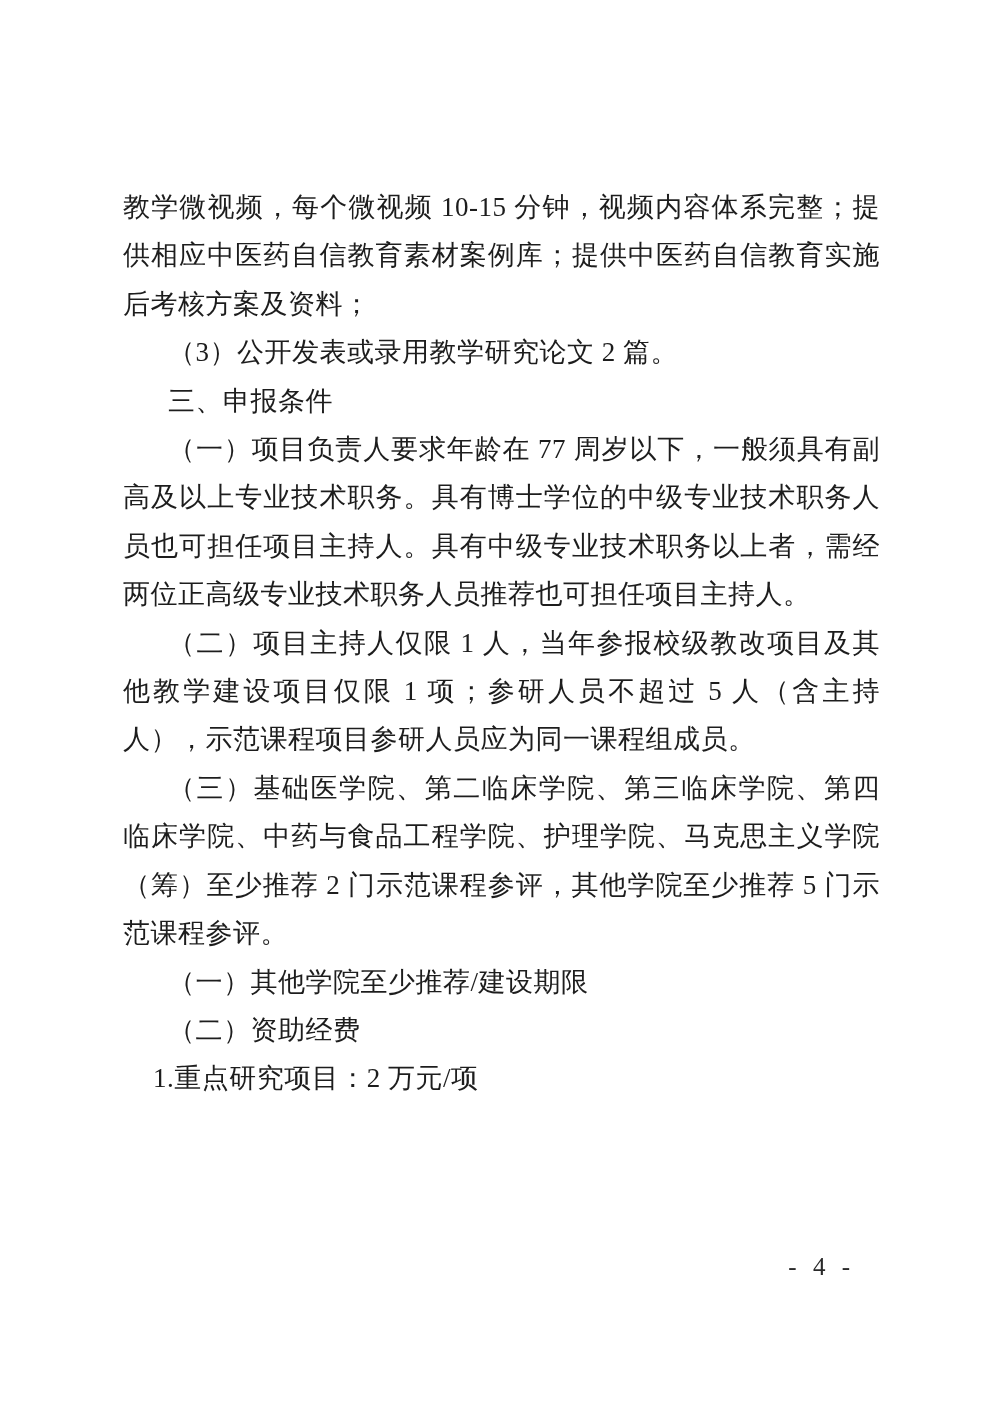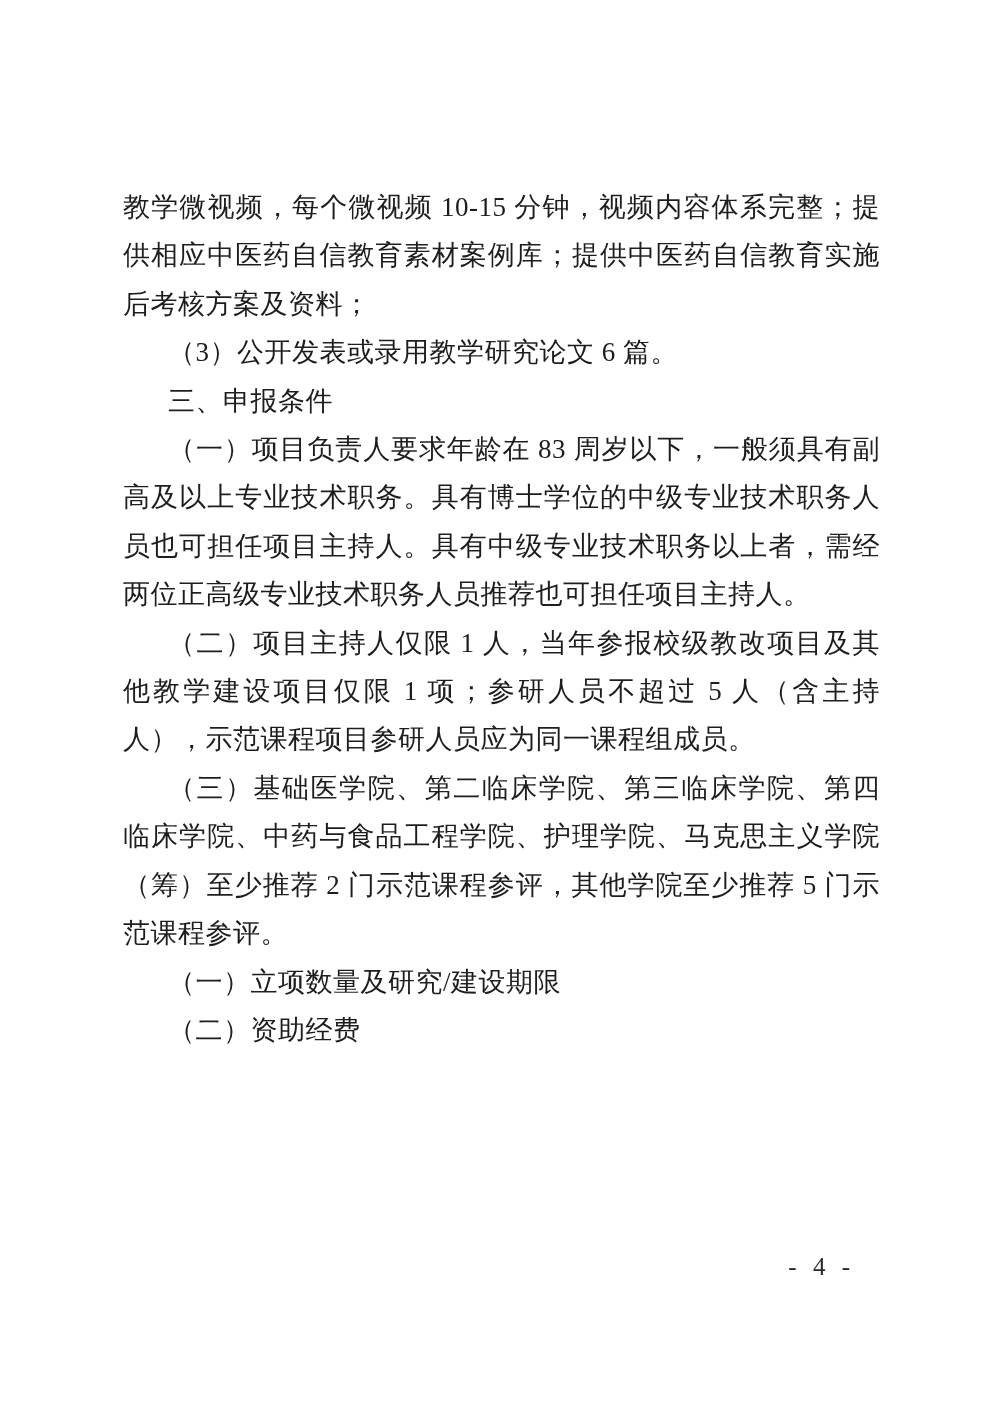--- a/index.html
+++ b/index.html
@@ -74,33 +74,34 @@
   }
 </style>
 </head>
 <body>
 
 <div class="page">
   <div class="content">
 
     <p class="para-continuation">教学微视频，每个微视频 10-15 分钟，视频内容体系完整；提供相应中医药自信教育素材案例库；提供中医药自信教育实施后考核方案及资料；</p>
 
-    <p class="para-indent">（3）公开发表或录用教学研究论文 6 篇。</p>
+    <p class="para-indent">（3）公开发表或录用教学研究论文 2 篇。</p>
 
     <h2 class="heading-hei">三、申报条件</h2>
 
-    <p class="para-indent">（一）项目负责人要求年龄在 83 周岁以下，一般须具有副高及以上专业技术职务。具有博士学位的中级专业技术职务人员也可担任项目主持人。具有中级专业技术职务以上者，需经两位正高级专业技术职务人员推荐也可担任项目主持人。</p>
+    <p class="para-indent">（一）项目负责人要求年龄在 77 周岁以下，一般须具有副高及以上专业技术职务。具有博士学位的中级专业技术职务人员也可担任项目主持人。具有中级专业技术职务以上者，需经两位正高级专业技术职务人员推荐也可担任项目主持人。</p>
 
     <p class="para-indent">（二）项目主持人仅限 1 人，当年参报校级教改项目及其他教学建设项目仅限 1 项；参研人员不超过 5 人（含主持人），示范课程项目参研人员应为同一课程组成员。</p>
 
     <p class="para-indent">（三）基础医学院、第二临床学院、第三临床学院、第四临床学院、中药与食品工程学院、护理学院、马克思主义学院（筹）至少推荐 2 门示范课程参评，其他学院至少推荐 5 门示范课程参评。</p>
 
 
-    <h3 class="heading-kai">（一）立项数量及研究/建设期限</h3>
+    <h3 class="heading-kai">（一）其他学院至少推荐/建设期限</h3>
 
 
     <h3 class="heading-kai">（二）资助经费</h3>
 
+    <p class="para-num">1.重点研究项目：2 万元/项</p>
 
   </div>
 
   <div class="page-footer">- 4 -</div>
 </div>
 
 </body></html>

